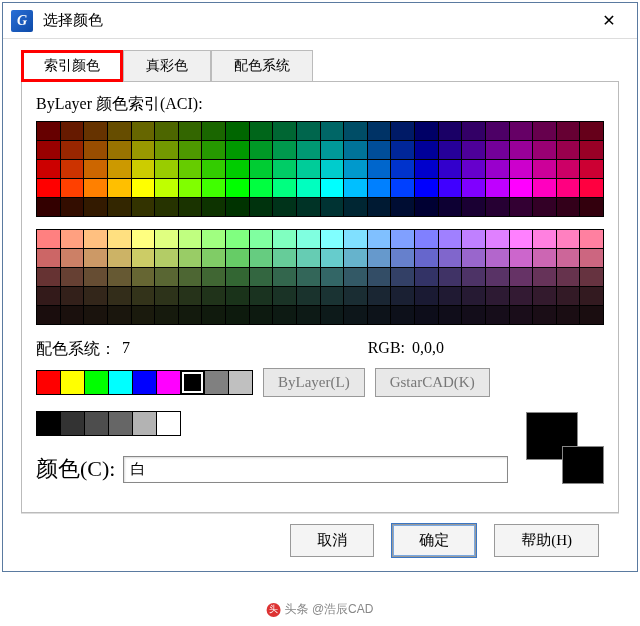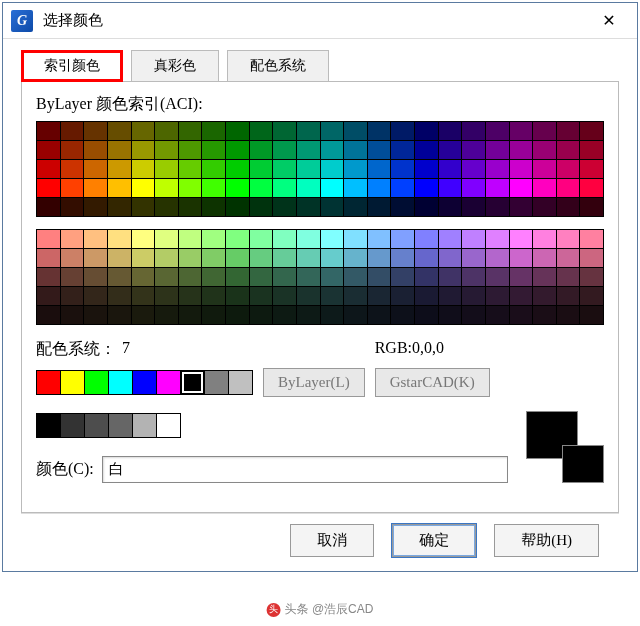--- a/index.html
+++ b/index.html
@@ -35,21 +35,21 @@
     border-radius: 2px; margin-right: 10px;
     font-family: Georgia, serif;
   }
   .title { flex: 1; font-size: 15px; }
   .close-btn {
     width: 40px; height: 28px;
     display: flex; align-items: center; justify-content: center;
     font-size: 16px; cursor: pointer;
   }
   .content { padding: 10px 18px 14px 18px; flex: 1; display: flex; flex-direction: column; }
-  .tabs { display: flex; gap: 8px; }
+  .tabs { display: flex; }
   .tab {
     padding: 6px 22px;
     border: 1px solid #bbb;
     background: #f0f0f0;
     cursor: pointer;
     position: relative;
     top: 1px;
   }
   .tab.active {
     outline: 3px solid #f00;
@@ -79,21 +79,21 @@
   .grid-pastel {
     grid-template-columns: repeat(24, 1fr);
     grid-template-rows: repeat(5, 18px);
     margin-bottom: 14px;
   }
   .swatch { cursor: pointer; }
   .readout { display: flex; font-size: 16px; font-family: SimSun, serif; margin-bottom: 8px; }
   .readout .lbl1 { flex: 0 0 auto; }
   .readout .val1 { margin-left: 6px; }
   .readout .spacer { flex: 1; }
-  .readout .lbl2 { margin-right: 0; }
+  .readout .lbl2 { margin-right: 7px; }
   .std-row { display: flex; align-items: center; gap: 10px; margin-bottom: 10px; }
   .std-swatches {
     display: grid;
     grid-template-columns: repeat(9, 23px);
     grid-template-rows: 23px;
     gap: 1px;
     background: #000;
     border: 1px solid #000;
   }
   .std-swatches .swatch.sel { outline: 2px solid #fff; outline-offset: -3px; border: 2px solid #000; }
@@ -111,21 +111,21 @@
     grid-template-columns: repeat(6, 23px);
     grid-template-rows: 23px;
     gap: 1px;
     background: #000;
     border: 1px solid #000;
     width: max-content;
   }
   .lower { display: flex; align-items: flex-end; gap: 18px; margin-top: 4px; }
   .lower-left { flex: 1; }
   .color-input-row { display: flex; align-items: center; gap: 8px; margin-top: 18px; }
-  .color-input-row label { font-size: 16px; font-family: SimSun, serif; }
+  .color-input-row label { font-size: 22px; font-family: SimSun, serif; }
   .color-input {
     flex: 1;
     border: 1px solid #888;
     padding: 4px 6px;
     font-size: 15px;
     font-family: SimSun, serif;
     box-shadow: inset 1px 1px 2px rgba(0,0,0,0.15);
   }
   .preview {
     width: 78px; height: 72px;

